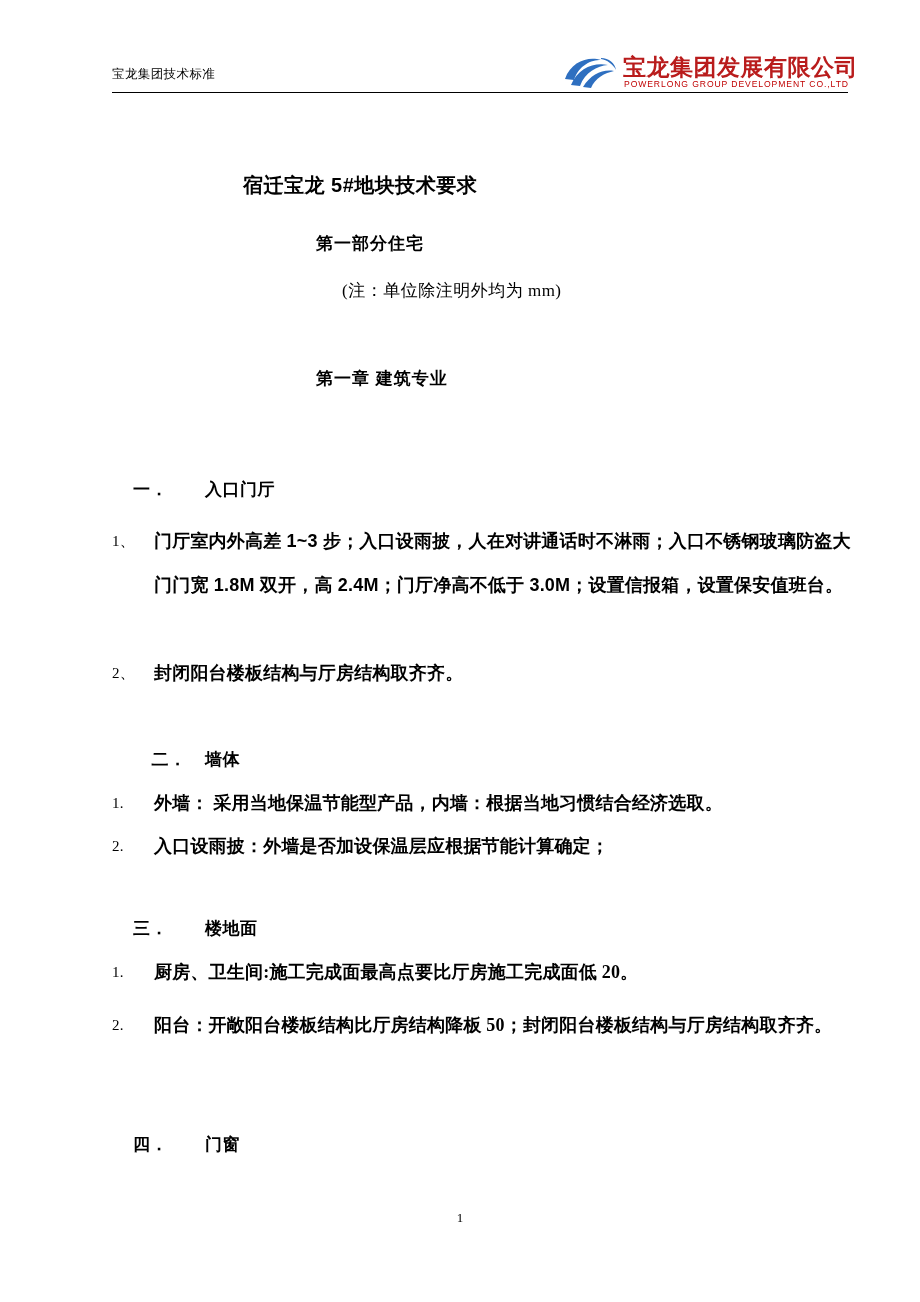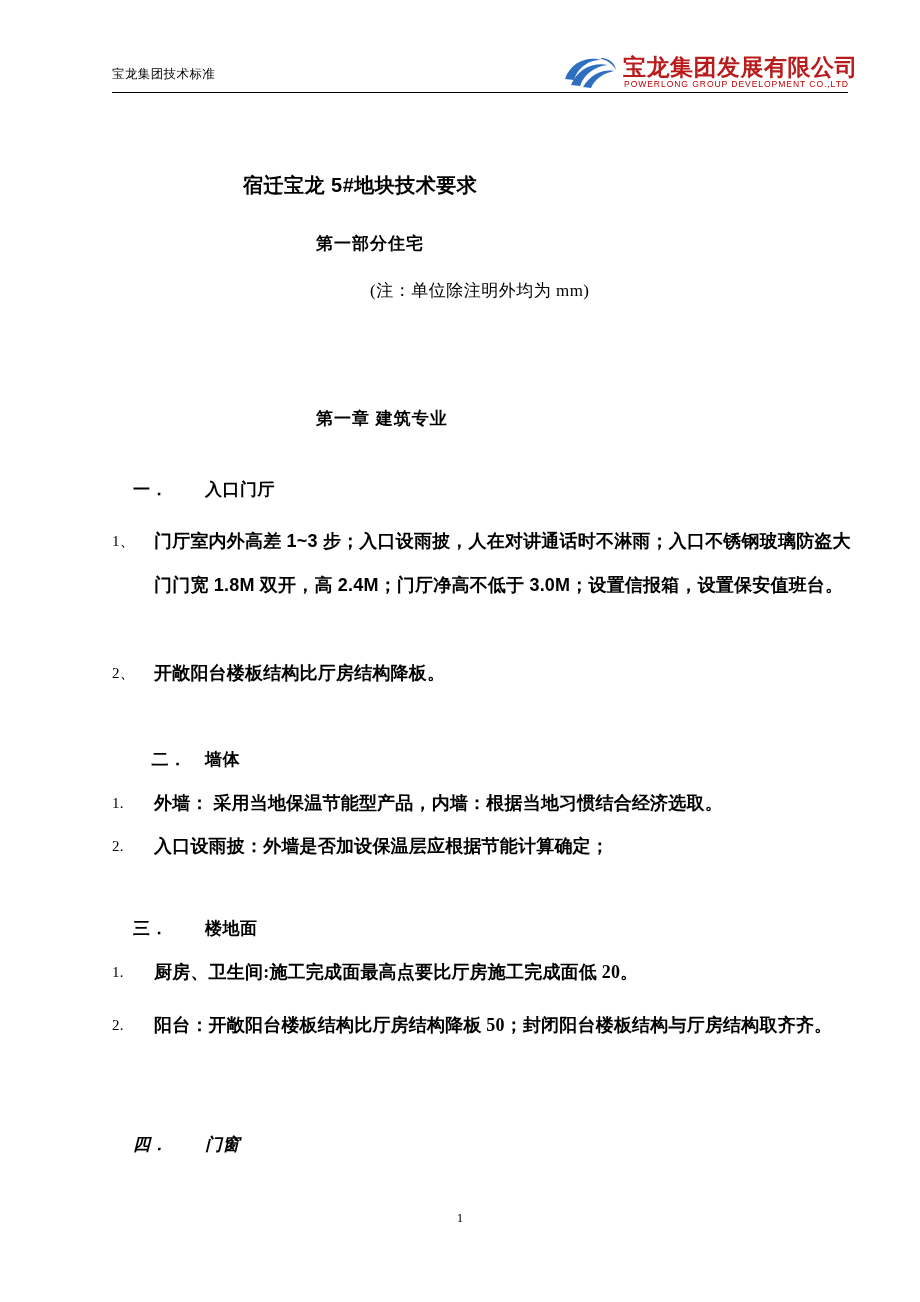--- a/index.html
+++ b/index.html
@@ -106,31 +106,29 @@
     font-size: 17px;
     letter-spacing: 1px;
   }
   .note {
     position: absolute;
     left: 342px;
     top: 279px;
     font-family: "Liberation Serif", serif;
     font-size: 17px;
     letter-spacing: 0.5px;
-    margin-left: 28px;
   }
   .chapter-title {
     position: absolute;
     left: 316px;
     top: 367px;
     font-family: "Liberation Sans", sans-serif;
     font-weight: bold;
     font-size: 17px;
     letter-spacing: 1px;
-    margin-top: 40px;
   }
 
   .section {
     position: absolute;
     left: 112px;
     font-family: "Liberation Sans", sans-serif;
     font-weight: bold;
     font-size: 17px;
     letter-spacing: 0.5px;
     white-space: pre;
@@ -209,21 +207,21 @@
     <span class="sec-num">一．</span><span>入口门厅</span>
   </div>
 
   <div class="item" style="top:519px;">
     <span class="marker">1、</span>
     <span class="body">门厅室内外高差 1~3 步；入口设雨披，人在对讲通话时不淋雨；入口不锈钢玻璃防盗大门门宽 1.8M 双开，高 2.4M；门厅净高不低于 3.0M；设置信报箱，设置保安值班台。</span>
   </div>
 
   <div class="item" style="top:651px;">
     <span class="marker">2、</span>
-    <span class="body">开敞阳台楼板结构比厅房结构降板。</span>
+    <span class="body">封闭阳台楼板结构与厅房结构取齐齐。</span>
   </div>
 
   <div class="section" style="top:728px;text-align:center;">
     <span class="sec-num">二．</span><span>墙体</span>
   </div>
 
   <div class="item serif" style="top:781px;">
     <span class="marker">1.</span>
     <span class="body">外墙： 采用当地保温节能型产品，内墙：根据当地习惯结合经济选取。</span>
   </div>
@@ -240,19 +238,19 @@
   <div class="item serif" style="top:950px;">
     <span class="marker">1.</span>
     <span class="body">厨房、卫生间:施工完成面最高点要比厅房施工完成面低 20。</span>
   </div>
 
   <div class="item serif" style="top:1003px;">
     <span class="marker">2.</span>
     <span class="body">阳台：开敞阳台楼板结构比厅房结构降板 50；封闭阳台楼板结构与厅房结构取齐齐。</span>
   </div>
 
-  <div class="section" style="top:1113px;font-style:italic;">
+  <div class="section" style="top:1113px;">
     <span class="sec-num">四．</span><span>门窗</span>
   </div>
 
   <div class="page-number">1</div>
 
 </div>
 
 </body></html>

